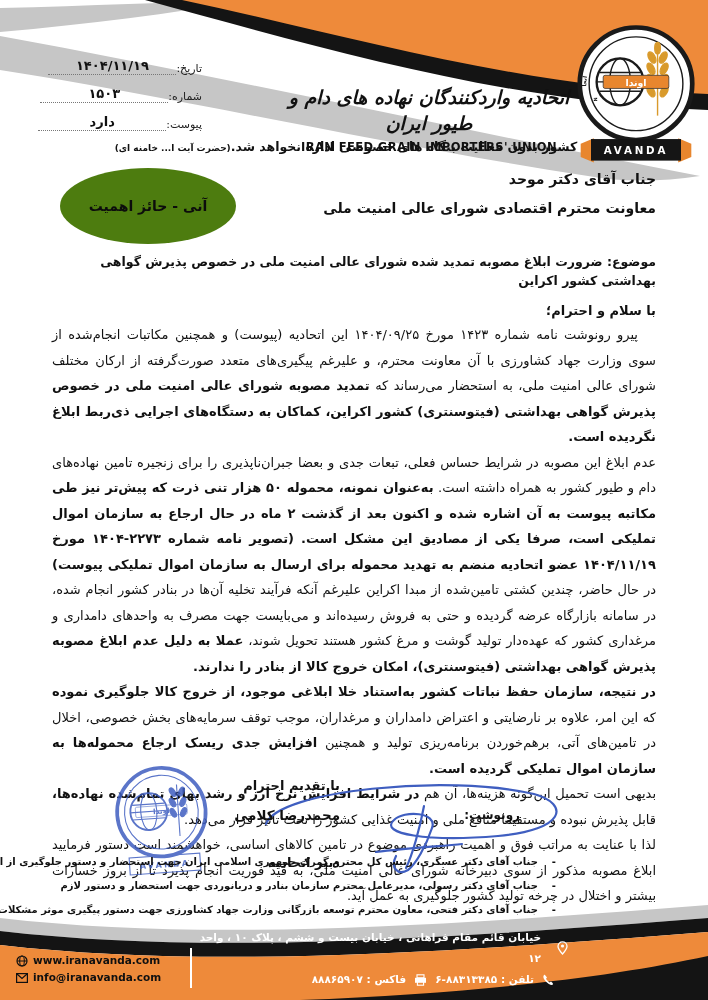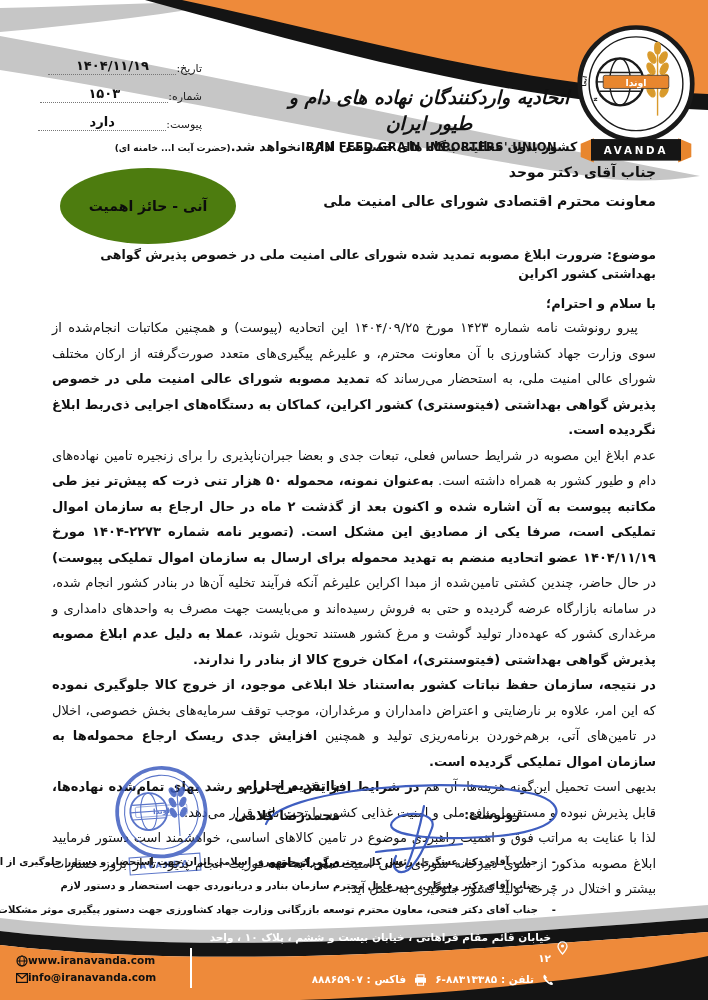--- a/index.html
+++ b/index.html
@@ -39,21 +39,21 @@
   .meta-line{width:128px;border-bottom:1.5px dotted #777;text-align:center;
              font-size:13px;font-weight:bold;padding-bottom:1px;margin-left:4px;}
 
   .slogan{position:absolute;top:139px;left:60px;right:76px;text-align:center;font-weight:bold;font-size:12.5px;}
   .slogan small{font-size:9px;font-weight:bold;}
 
   .stamp-oval{position:absolute;top:168px;left:60px;width:176px;height:76px;background:#4d7c0f;
               border-radius:50%;display:flex;align-items:center;justify-content:center;
               font-weight:bold;font-size:14px;color:#0c0c0c;}
 
-  .content{position:absolute;top:162px;right:52px;left:52px;direction:rtl;}
+  .content{position:absolute;top:169px;right:52px;left:52px;direction:rtl;}
   .recip{font-size:14px;font-weight:bold;line-height:20px;margin:0 0 9px 0;}
   .subject{font-size:12.5px;font-weight:bold;margin-top:34px;line-height:19px;}
   .salut{font-size:13px;font-weight:bold;margin-top:13px;}
   .body-text{margin-top:4px;}
   .para{margin:0;font-size:13px;line-height:25.5px;text-align:justify;text-justify:inter-word;}
   .para.indent{text-indent:18px;}
   .para .b{font-weight:bold;}
 
   
   .sig-block{position:absolute;top:778px;left:200px;width:140px;text-align:right;direction:rtl;font-weight:bold;}
@@ -63,24 +63,24 @@
   .sig-scribble{position:absolute;top:772px;left:248px;width:330px;height:110px;}
 
   
   .cc-label{position:absolute;top:808px;right:188px;font-size:12px;font-weight:bold;}
   .cc-list{position:absolute;top:850px;right:152px;left:60px;direction:rtl;}
   .cc-item{font-size:10px;font-weight:bold;line-height:24px;text-align:right;white-space:nowrap;}
   .cc-item .dash{margin-left:14px;}
 
   
   .ftr-left{position:absolute;left:16px;bottom:14px;width:168px;direction:ltr;z-index:3;}
-  .ftr-url{display:flex;align-items:center;font-size:10.5px;font-weight:bold;color:#101010;line-height:17px;}
+  .ftr-url{display:flex;align-items:center;gap:5px;font-size:10.5px;font-weight:bold;color:#101010;line-height:17px;}
   .ftr-divider{position:absolute;left:190px;bottom:12px;height:40px;width:2px;background:#fff;z-index:3;}
   .ftr-right{position:absolute;right:140px;bottom:10px;width:370px;direction:rtl;color:#fff;z-index:3;}
-  .ftr-row{display:flex;align-items:center;gap:6px;font-size:10.5px;font-weight:bold;line-height:21px;}
+  .ftr-row{display:flex;align-items:center;gap:16px;font-size:10.5px;font-weight:bold;line-height:21px;}
   .ftr-row.second{justify-content:flex-start;padding-right:14px;gap:8px;}
   .ficon{flex:0 0 auto;}
 </style>
 </head>
 <body>
 
 <div class="page">
 
   <svg class="hdr-svg" width="708" height="230" viewBox="0 0 708 230">
     <path d="M0,8 C 90,6 170,2 248,0 C 170,14 90,24 0,32 Z" fill="#c6c6c6"></path>

